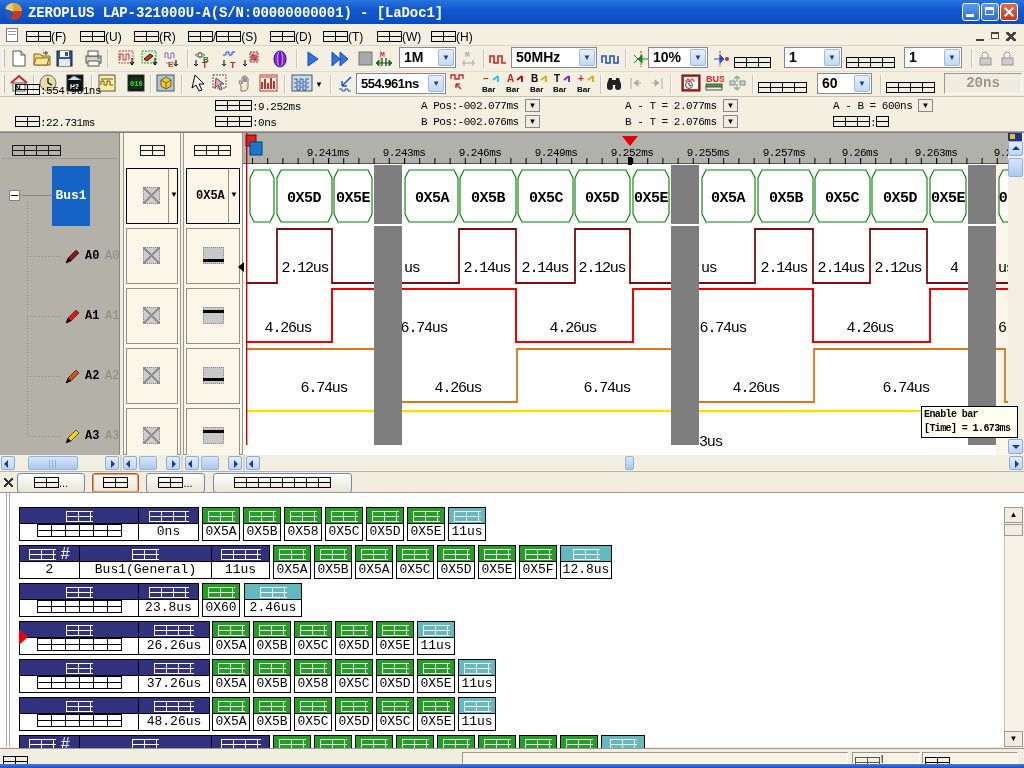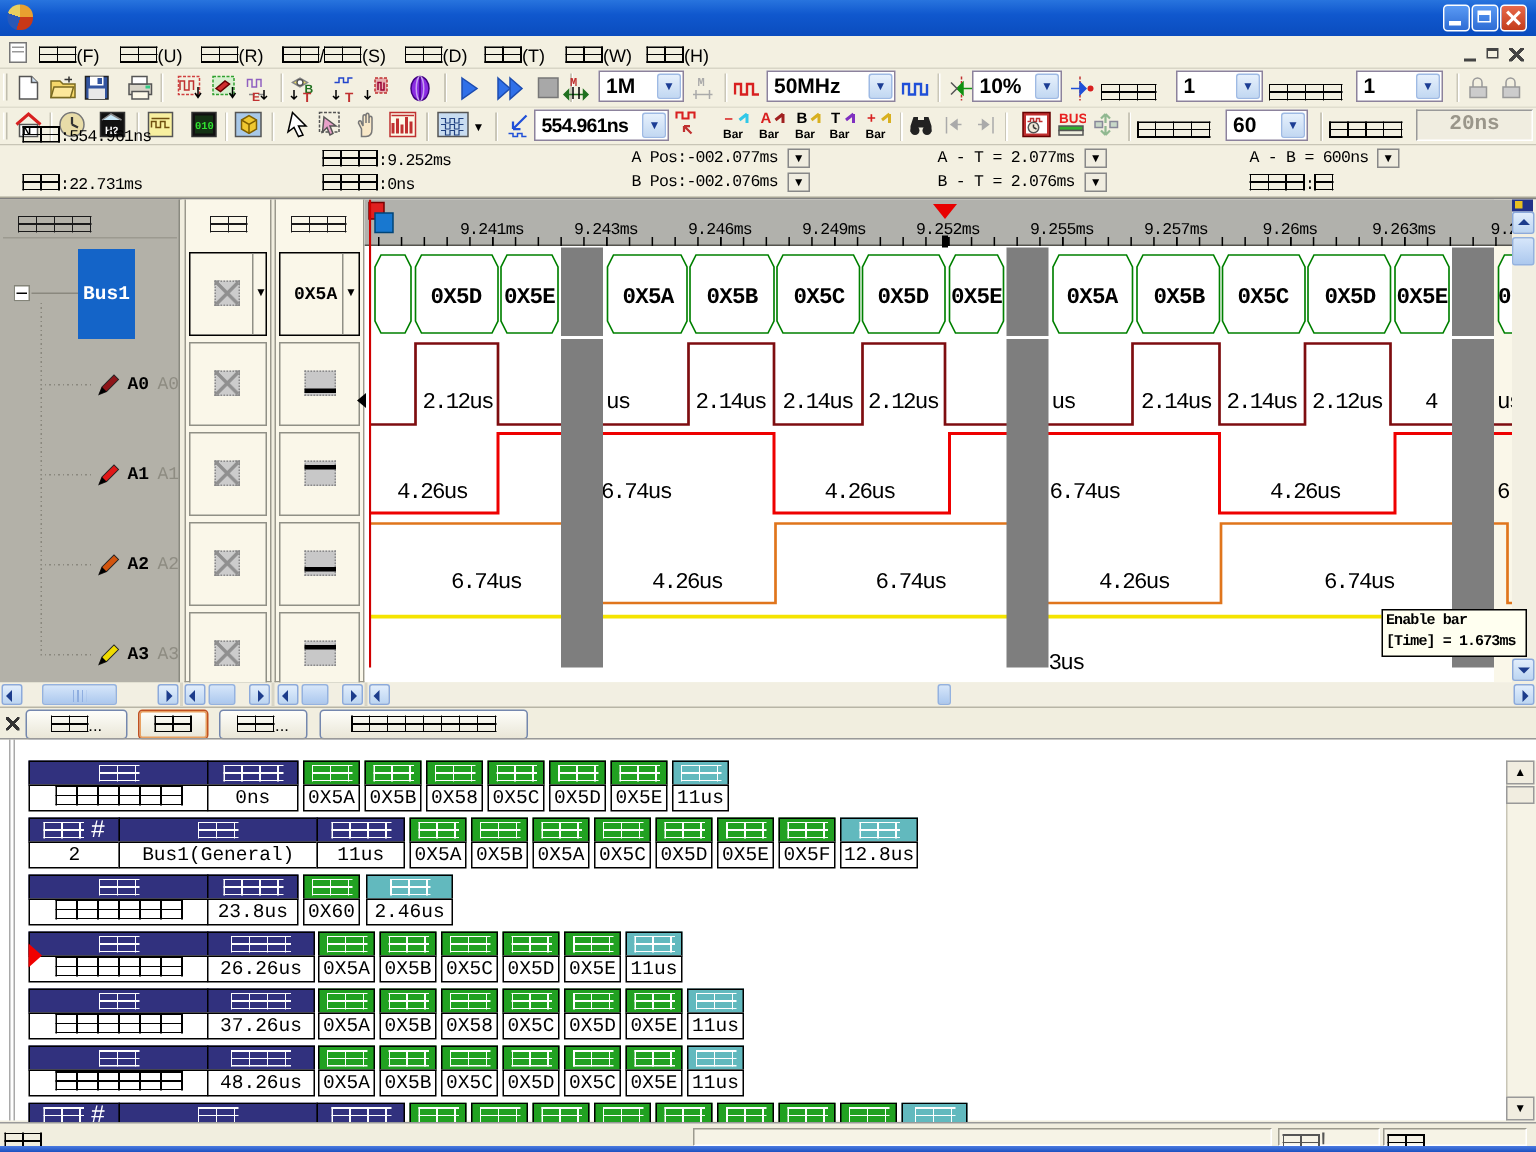--- a/index.html
+++ b/index.html
@@ -23,20 +23,21 @@
 .chd{background:#31317E;color:#fff}
 .cgr{background:#21A121;color:#fff}
 .cte{background:#62B9BE;color:#fff}
 .cwh{background:#fff;color:#000;font:13px "Liberation Mono",monospace}
 .xbtn{position:absolute;height:20px;background:linear-gradient(#FEFEFA,#E9E6D7);
  border:1px solid #7487AE;border-radius:3px;font-size:11px;color:#000;text-align:center}
 </style></head><body>
 <div id="rt">
 <div class="ab" style="left:0;top:0;width:1024px;height:24px;background:linear-gradient(180deg,#2874DE 0%,#1058CE 40%,#0A4CBE 100%)"></div>
 <div class="ab" style="left:5px;top:3px;width:17px;height:17px;border-radius:8px;background:conic-gradient(#E8A030 0 25%,#C83818 25% 55%,#2858B8 55% 80%,#E8D060 80%)"></div>
+<div class="ab mono" style="left:28px;top:5px;width:700px;font-weight:bold;font-size:14px;color:#fff;letter-spacing:-0.1px">ZEROPLUS LAP-321000U-A(S/N:00000000001) - [LaDoc1]</div>
 <div class="ab" style="left:962px;top:3px;width:18px;height:18px;border-radius:3px;background:linear-gradient(#5A9AF4,#2E6CD4);border:1px solid #fff">
       <div style="position:absolute;left:3px;bottom:3px;width:8px;height:3px;background:#fff"></div>
     </div>
 <div class="ab" style="left:981px;top:3px;width:18px;height:18px;border-radius:3px;background:linear-gradient(#5A9AF4,#2E6CD4);border:1px solid #fff">
       <div style="position:absolute;left:3px;top:3px;width:9px;height:8px;border:1px solid #fff;border-top-width:3px"></div>
     </div>
 <div class="ab" style="left:1000px;top:3px;width:18px;height:18px;border-radius:3px;background:linear-gradient(#E8694A,#C33C1C);border:1px solid #fff">
       <div style="position:absolute;left:2px;top:7px;width:12px;height:2px;background:#fff;transform:rotate(45deg)"></div>
       <div style="position:absolute;left:2px;top:7px;width:12px;height:2px;background:#fff;transform:rotate(-45deg)"></div>
     </div>

